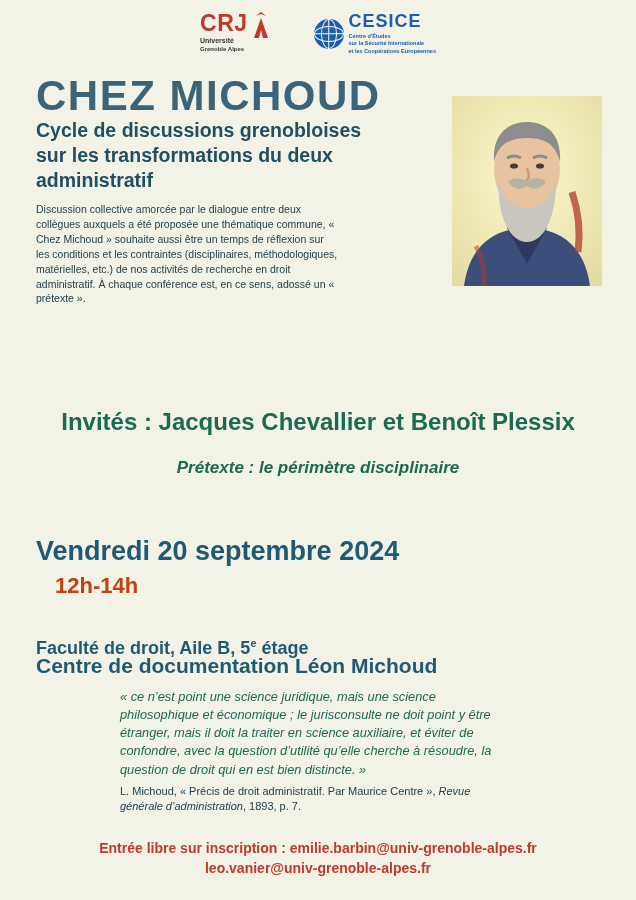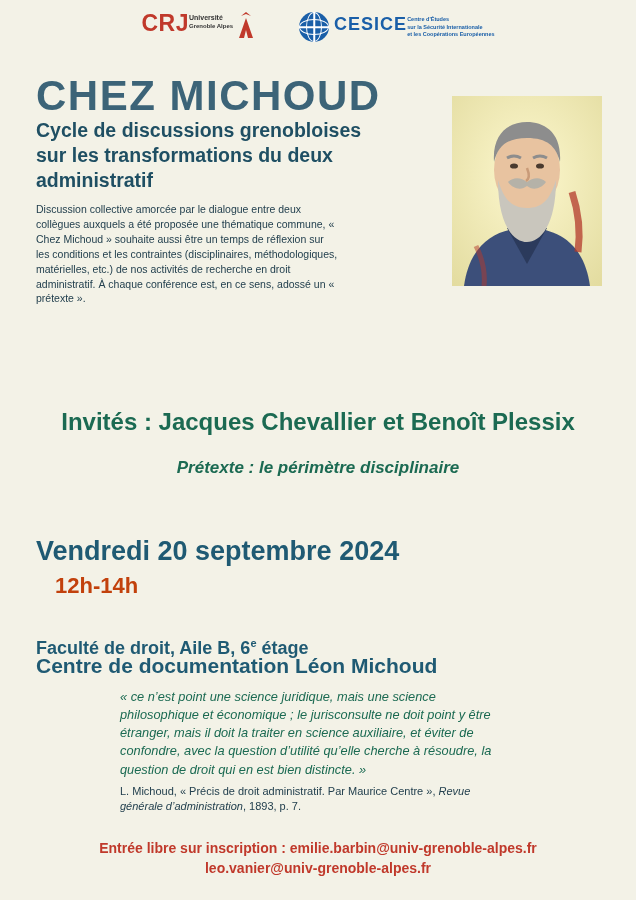--- a/index.html
+++ b/index.html
@@ -32,21 +32,21 @@
     align-items: flex-start;
     gap: 46px;
   }
   .logo-crj {
     display: flex;
     align-items: flex-start;
     gap: 3px;
   }
   .crj-text {
     display: flex;
-    flex-direction: row;
+    flex-direction: column;
     align-items: flex-start;
   }
   .crj-main {
     font-size: 23px;
     font-weight: bold;
     color: #c0392b;
     letter-spacing: 0.5px;
     line-height: 1;
   }
   .crj-sub {
@@ -111,20 +111,21 @@
   .globe .ring1 {
     width: 14px; height: 28px;
     transform: translate(-50%,-50%);
   }
   .globe .ring2 {
     width: 28px; height: 14px;
     transform: translate(-50%,-50%);
   }
   .cesice-text {
     display: flex;
+    flex-direction: column;
     line-height: 1.1;
   }
   .cesice-main {
     font-size: 18px;
     font-weight: bold;
     color: #1a5fa8;
     letter-spacing: 1px;
   }
   .cesice-sub {
     font-size: 5.5px;
@@ -371,21 +372,21 @@
       <path d="M24 150 q10 20 8 40" stroke="#b33a2b" stroke-width="5" fill="none" opacity="0.5"></path>
     </svg>
   </div>
 
   <div class="guests">Invités : Jacques Chevallier et Benoît Plessix</div>
   <div class="pretexte">Prétexte : le périmètre disciplinaire</div>
 
   <div class="date-line">Vendredi 20 septembre 2024</div>
   <div class="time-line">12h-14h</div>
   <div class="venue1">Centre de documentation Léon Michoud</div>
-  <div class="venue2"><span>Faculté de droit, Aile B, 6</span><sup>e</sup><span> étage</span></div>
+  <div class="venue2"><span>Faculté de droit, Aile B, 5</span><sup>e</sup><span> étage</span></div>
 
   <div class="quote">« ce n’est point une science juridique, mais une science philosophique et économique ; le jurisconsulte ne doit point y être étranger, mais il doit la traiter en science auxiliaire, et éviter de confondre, avec la question d’utilité qu’elle cherche à résoudre, la question de droit qui en est bien distincte. »</div>
   <div class="quote-src"><span>L. Michoud, « Précis de droit administratif. Par Maurice Centre », </span><i>Revue générale d’administration</i><span>, 1893, p. 7.</span></div>
 
   <div class="reg1">Entrée libre sur inscription : emilie.barbin@univ-grenoble-alpes.fr</div>
   <div class="reg2">leo.vanier@univ-grenoble-alpes.fr</div>
 
 </div>
 
 </body></html>

